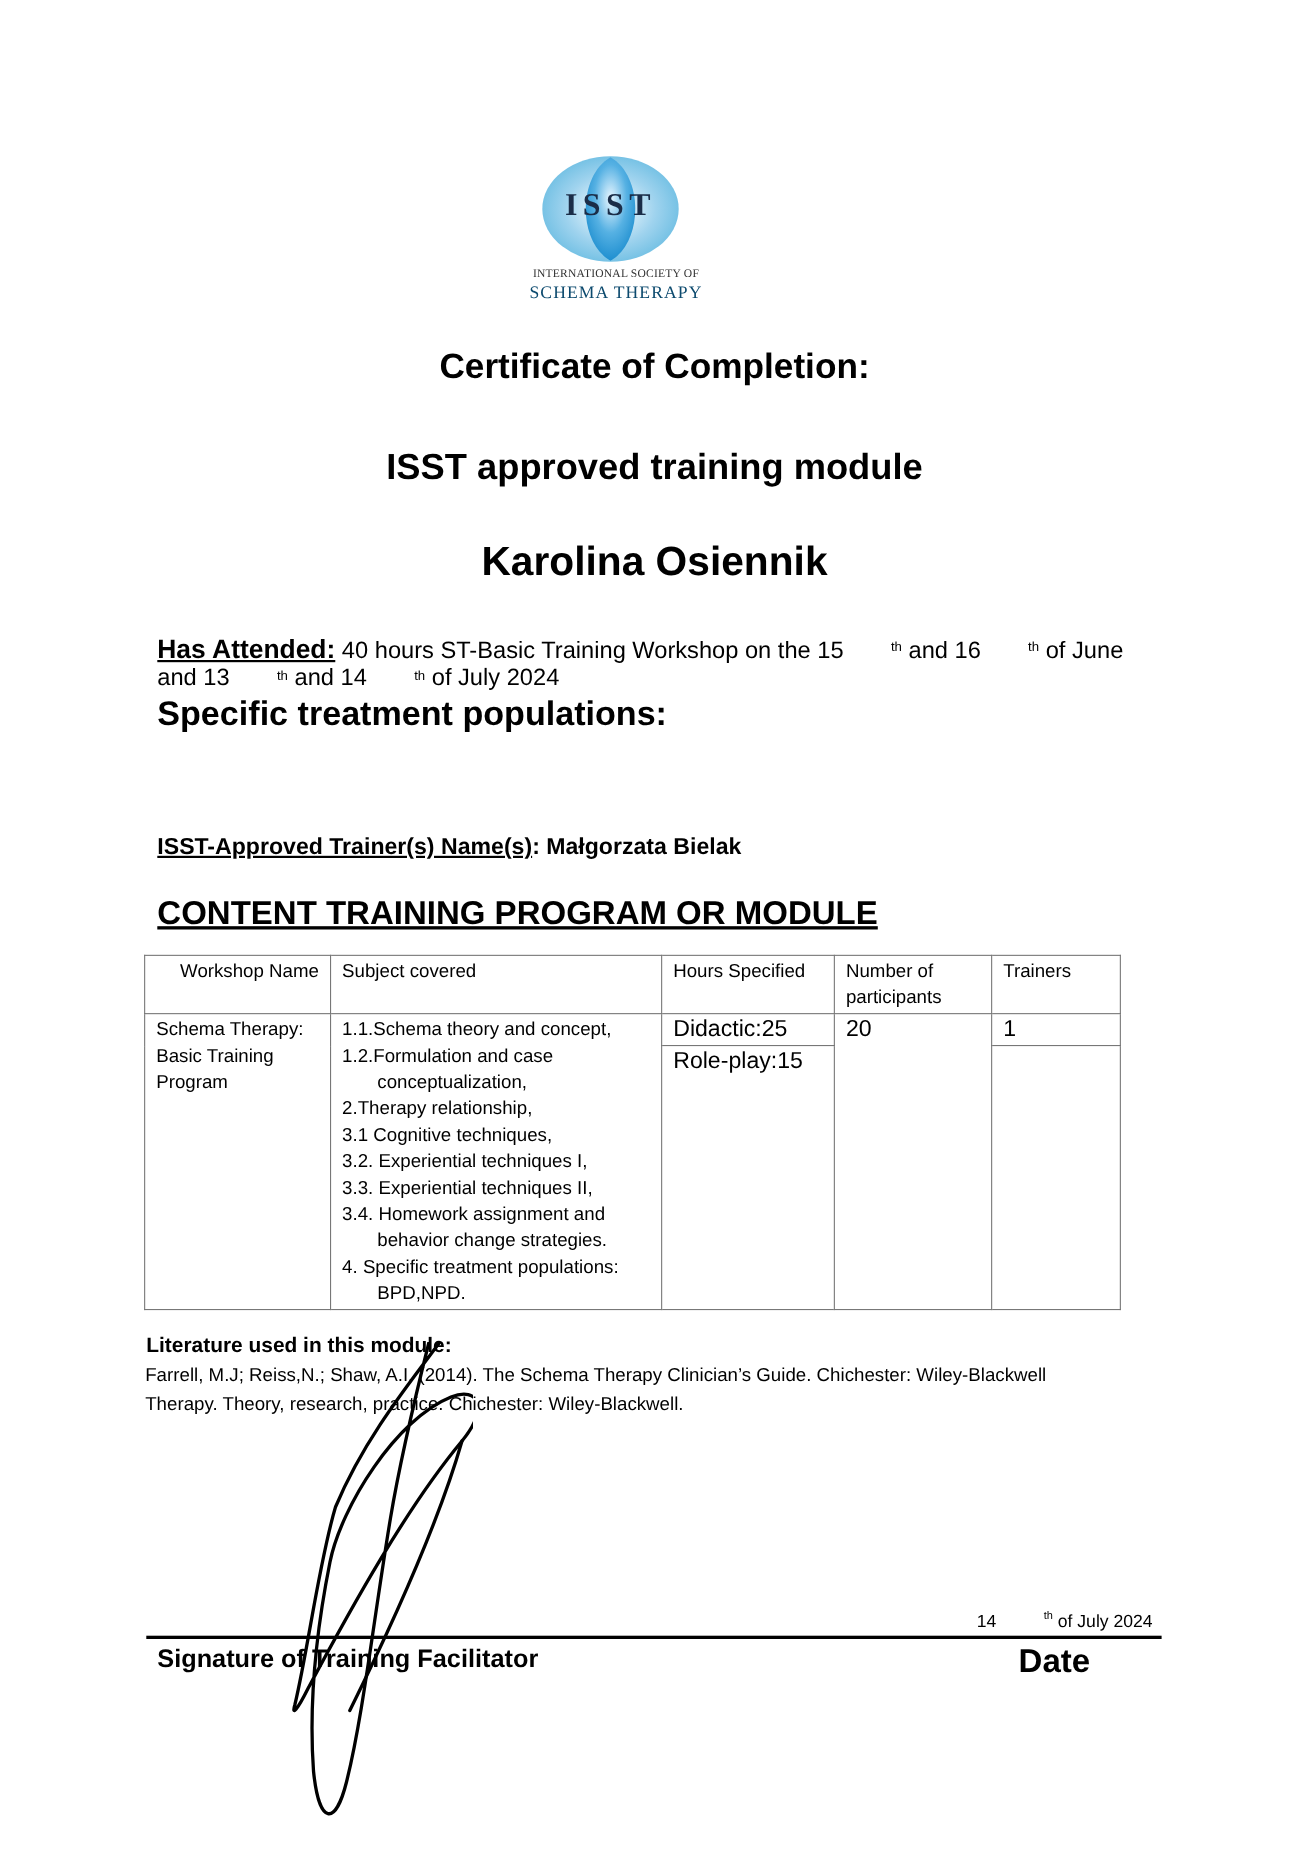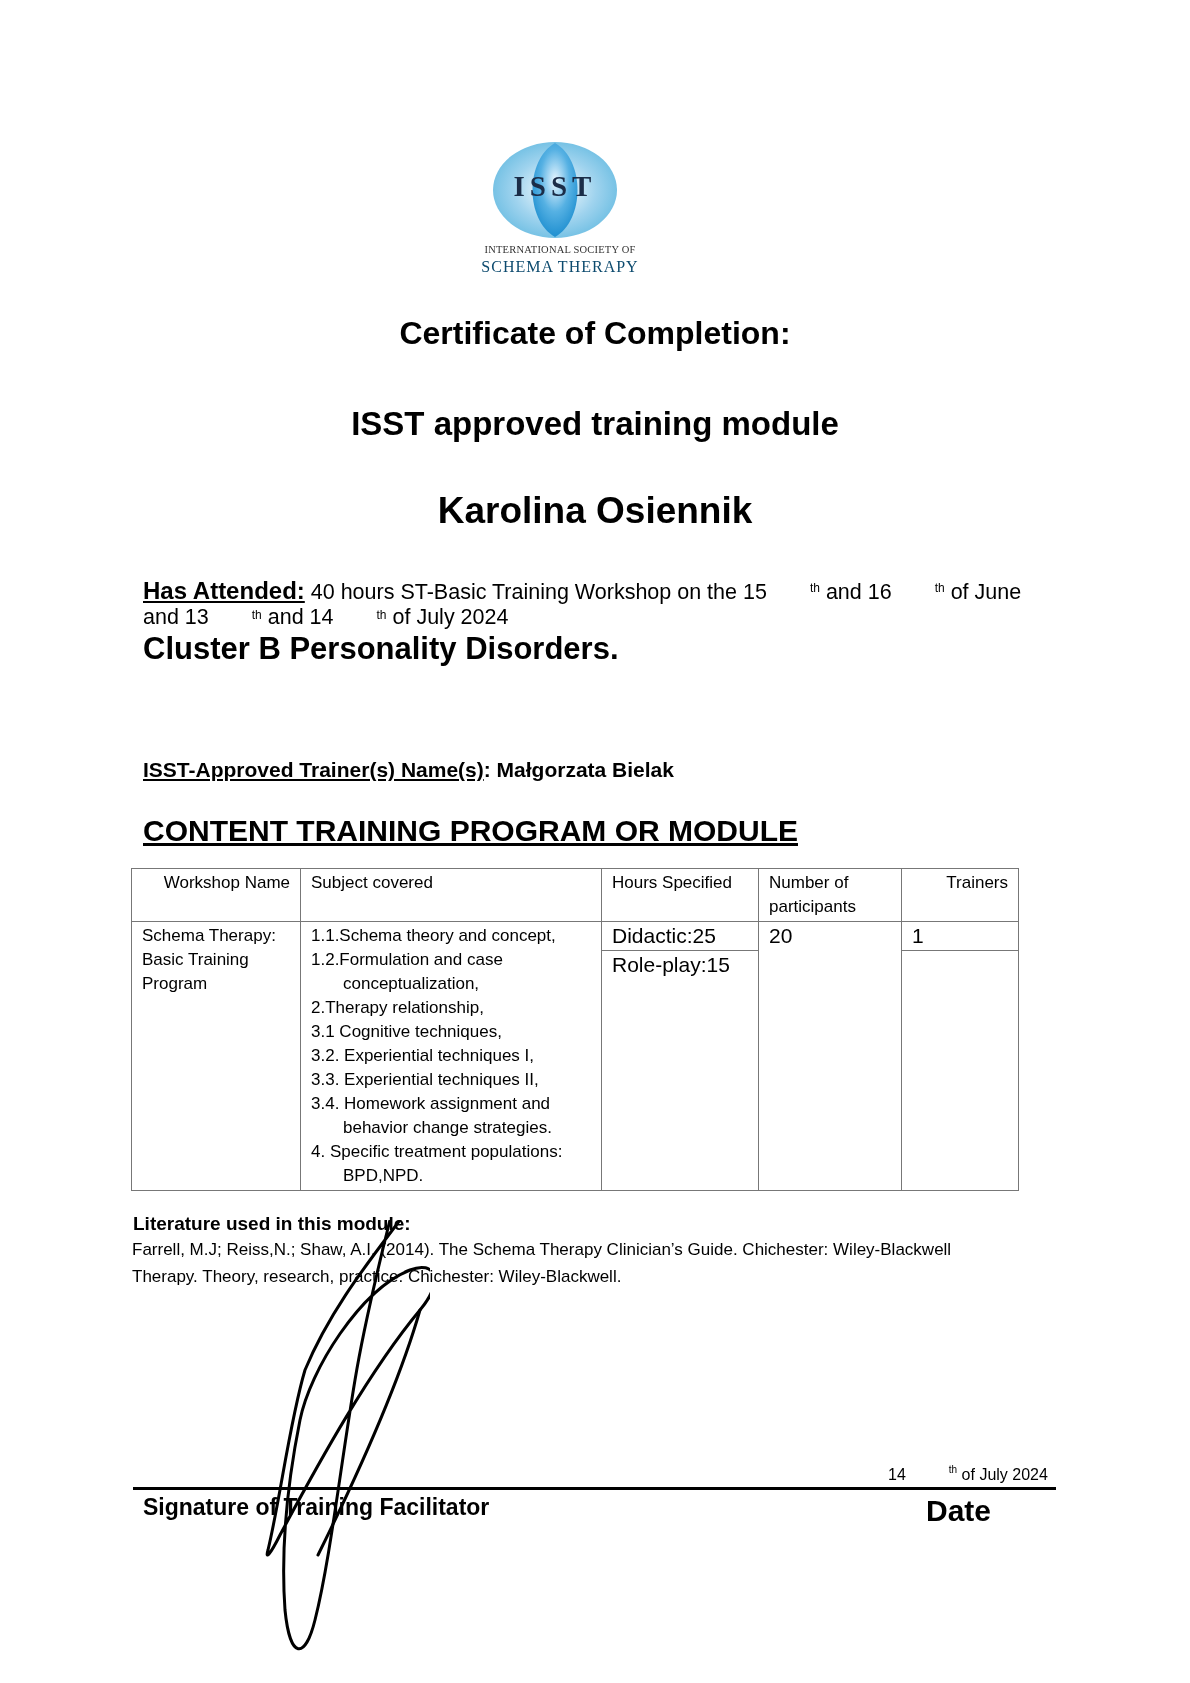--- a/index.html
+++ b/index.html
@@ -16,21 +16,21 @@
   .t3 { top: 490px; font-size: 37px; }
   .attended { left: 143px; top: 578px; width: 900px; font-size: 21.5px; line-height: 25px; }
   .attended .lbl { font-weight: bold; text-decoration: underline; font-size: 24px; }
   sup { font-size: 12px; vertical-align: top; position: relative; top: -2px; padding-left: 43px; }
   .pop { left: 143px; top: 630px; font-weight: bold; font-size: 31px; line-height: 38px; }
   .trainer { left: 143px; top: 758px; font-weight: bold; font-size: 21px; }
   .trainer .u { text-decoration: underline; margin-top: 48px; }
   .content-h { left: 143px; top: 814px; font-weight: bold; font-size: 30px; text-decoration: underline; text-decoration-thickness: 3px; }
   table.prog { position: absolute; left: 131px; top: 868px; border-collapse: collapse; font-size: 17px; }
   table.prog td { border: 1.5px solid #777; vertical-align: top; padding: 2px 10px; line-height: 24px; }
-  .c1 { width: 148px; text-align: right; } .c2 { width: 280px; } .c3 { width: 136px; } .c4 { width: 122px; } .c5 { width: 96px; text-align: right; }
+  .c1 { width: 148px; text-align: right; } .c2 { width: 280px; } .c3 { width: 136px; } .c4 { width: 122px; } .c5 { width: 96px; }
   .big { font-size: 21px; line-height: 26px; }
   .indent { padding-left: 32px; }
   .lit { left: 133px; top: 1213px; width: 900px; }
   .lit-h { font-weight: bold; font-size: 19px; margin-bottom: 2px; }
   .lit-p { font-size: 17px; line-height: 26.5px; margin-left: -1px; }
   .lit-p i { font-style: italic; }
   .date-val { left: 888px; top: 1466px; font-size: 16px; }
   .sig-line { left: 133px; top: 1487px; width: 923px; height: 3px; background: #000; }
   .sig-label { left: 143px; top: 1494px; font-weight: bold; font-size: 23px; }
   .date-label { left: 926px; top: 1494px; font-weight: bold; font-size: 30px; }
@@ -63,21 +63,21 @@
 
 <div class="abs title t1">Certificate of Completion:</div>
 <div class="abs title t2">ISST approved training module</div>
 <div class="abs title t3">Karolina Osiennik</div>
 
 <div class="abs attended">
   <span class="lbl">Has Attended:</span><span> 40 hours ST-Basic Training Workshop on the 15</span><sup>th</sup><span> and 16</span><sup>th</sup><span>  of June and 13</span><sup>th</sup><span> and 14</span><sup>th</sup><span> of July 2024</span>
 </div>
 
 <div class="abs pop">
-  <div>Cluster B Personality Disorders.</div>
+  <div>Specific treatment populations:</div>
 </div>
 
 <div class="abs trainer">
   <span class="u">ISST-Approved Trainer(s) Name(s)</span><span>: </span><span>Małgorzata Bielak</span>
 </div>
 
 <div class="abs content-h">CONTENT TRAINING PROGRAM OR MODULE</div>
 
 <table class="prog">
   <tbody>

